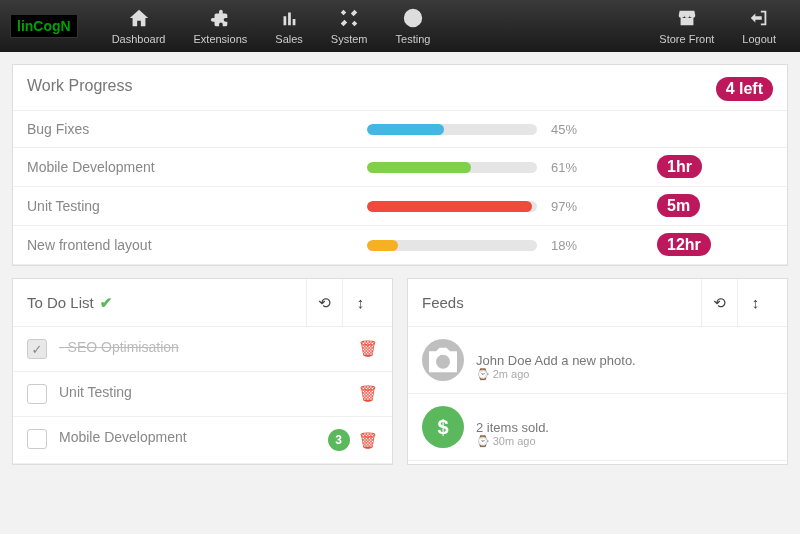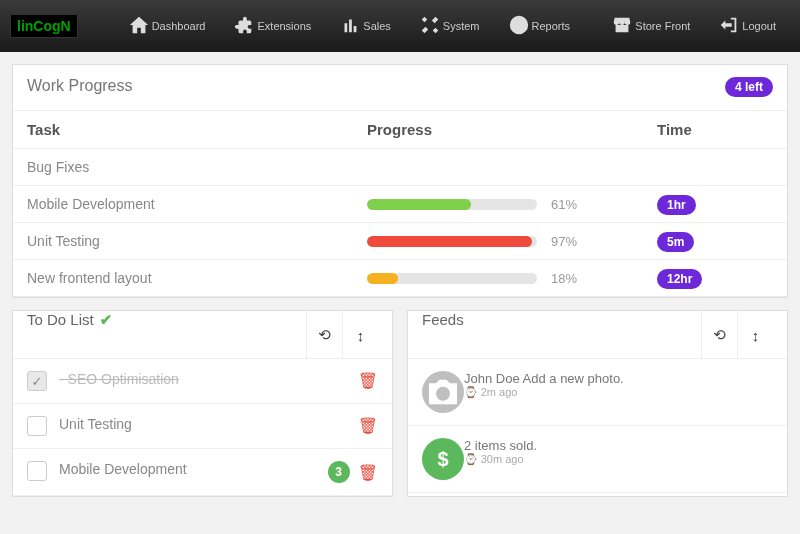--- a/index.html
+++ b/index.html
@@ -1,48 +1,48 @@
 <!DOCTYPE html>
 <html><head>
 <meta charset="utf-8">
 <style>
 *{margin:0;padding:0;box-sizing:border-box;font-family:Arial,Helvetica,sans-serif}
 body{background:#f2f2f2;width:800px;height:534px;overflow:hidden}
 .topbar{height:52px;background:linear-gradient(#3a3a3a,#1a1a1a);display:flex;align-items:center;padding:0 10px;color:#ccc;font-size:11px}
-.logo{background:#000;color:#00a000;font-weight:bold;font-size:14px;padding:3px 6px;border:1px solid #333;margin-right:36px}
+.logo{background:#000;color:#00a000;font-weight:bold;font-size:14px;padding:3px 6px;border:1px solid #333;margin-right:20px}
 .nav{display:flex;gap:0}
-.nav-item{display:flex;flex-direction:row;align-items:center;gap:2px;padding:4px 14px;cursor:pointer}
+.nav-item{display:flex;flex-direction:column;align-items:center;gap:2px;padding:4px 14px;cursor:pointer}
 .nav-item svg{width:22px;height:22px;fill:#ddd}
 .spacer{flex:1}
 .panel{background:#fff;margin:12px;border:1px solid #ddd}
 .panel-head{padding:12px 14px;border-bottom:1px solid #eee;display:flex;align-items:flex-start;color:#777;font-size:16px;height:46px}
-.pill{background:#6d28d9;color:#fff;font-size:12px;font-weight:bold;padding:3px 10px;border-radius:12px}
+.pill{background:#be185d;color:#fff;font-size:16px;font-weight:bold;padding:3px 10px;border-radius:12px}
 .wp-table{width:100%}
 .wp-row{display:flex;align-items:center;border-bottom:1px solid #eee;padding:10px 14px;font-size:14px;color:#888}
 .wp-row.header{color:#555;font-weight:bold;font-size:15px}
 .col-task{width:340px}
 .col-prog{width:290px;display:flex;align-items:center;gap:14px}
 .col-time{flex:1}
 .pbar{width:170px;height:11px;background:#e5e5e5;border-radius:6px;overflow:hidden}
 .pfill{height:100%;border-radius:6px}
 .pct{color:#999;font-size:13px}
 .two-col{display:flex;gap:14px;margin:0 12px}
 .card{flex:1;background:#fff;border:1px solid #ddd}
-.card-head{display:flex;align-items:flex-start;height:48px;padding:0 14px;border-bottom:1px solid #eee;color:#666;font-size:15px}
+.card-head{display:flex;align-items:center;height:48px;padding:0 14px;border-bottom:1px solid #eee;color:#666;font-size:15px}
 .head-icons{margin-left:auto;display:flex}
 .icon-btn{width:36px;height:48px;display:flex;align-items:center;justify-content:center;border-left:1px solid #eee;cursor:pointer;color:#444}
 .todo-item{display:flex;align-items:flex-start;padding:12px 14px;border-bottom:1px solid #f0f0f0;color:#888;font-size:14px}
 .chk{width:20px;height:20px;border:1px solid #ccc;border-radius:3px;margin-right:12px;display:flex;align-items:center;justify-content:center;background:#fff}
 .chk.checked{background:#e8e8e8}
 .chk.checked:after{content:"✓";color:#888;font-size:13px}
 .strike{text-decoration:line-through;color:#bbb}
 .todo-right{margin-left:auto;display:flex;align-items:center;gap:8px}
 .badge-green{background:#5cb85c;color:#fff;border-radius:50%;width:22px;height:22px;display:flex;align-items:center;justify-content:center;font-size:12px;font-weight:bold}
 .trash{color:#e74c3c;font-size:16px}
-.feed-item{display:flex;align-items:flex-start;padding:12px 14px;border-bottom:1px solid #f0f0f0}
+.feed-item{display:flex;align-items:flex-end;gap:12px;padding:12px 14px;border-bottom:1px solid #f0f0f0}
 .feed-icon{width:42px;height:42px;border-radius:50%;display:flex;align-items:center;justify-content:center}
 .feed-icon.gray{background:#bfbfbf;color:#fff}
 .feed-icon.green{background:#5cb85c;color:#fff;font-size:20px;font-weight:bold}
 .feed-text{color:#777;font-size:13px}
 .feed-time{color:#aaa;font-size:11px;margin-top:0}
 .check-green{color:#5cb85c;margin-left:6px;font-weight:bold}
 </style>
 </head>
 <body>
 
@@ -71,21 +71,21 @@
         <span><svg viewBox="0 0 24 24">
             <path d="M21 6l-4 4-3-3 4-4zM3 18l4-4 3 3-4 4zM14 3l7 7M3 14l7 7"></path>
             <path d="M6 3l3 3-3 3-3-3zM18 15l3 3-3 3-3-3z"></path>
           </svg></span>
         <span>System</span>
       </div>
       <div class="nav-item">
         <span><svg viewBox="0 0 24 24">
             <path d="M12 2a10 10 0 100 20 10 10 0 000-20zm0 2v8h8a8 8 0 00-8-8z"></path>
           </svg></span>
-        <span>Reports</span>
+        <span>Testing</span>
       </div>
     </div>
   <div class="spacer"></div>
   <div class="nav" id="nav-right">
       <div class="nav-item">
         <span><svg viewBox="0 0 24 24">
             <path d="M4 4h16l1 5a3 3 0 01-6 0 3 3 0 01-6 0 3 3 0 01-6 0zM5 12h14v8H5z"></path>
           </svg></span>
         <span>Store Front</span>
       </div>
@@ -98,28 +98,29 @@
     </div>
 </div>
 
 <div class="panel">
   <div class="panel-head">
     <span>Work Progress</span>
     <div class="spacer"></div>
     <span class="pill">4 left</span>
   </div>
   <div class="wp-table">
-    <div class="wp-row header">
-      <div class="col-task">Task</div>
-      <div class="col-prog">Progress</div>
-      <div class="col-time">Time</div>
-    </div>
     <div id="wp-rows">
         <div class="wp-row">
           <div class="col-task">Bug Fixes</div>
+          <div class="col-prog">
+            <div class="pbar">
+              <div class="pfill" style="width:45%;background:#42b7e6"></div>
+            </div>
+            <span class="pct">45%</span>
+          </div>
         </div>
         <div class="wp-row">
           <div class="col-task">Mobile Development</div>
           <div class="col-prog">
             <div class="pbar">
               <div class="pfill" style="width:61%;background:#7fd04b"></div>
             </div>
             <span class="pct">61%</span>
           </div>
           <div class="col-time"><span class="pill">1hr</span></div>

